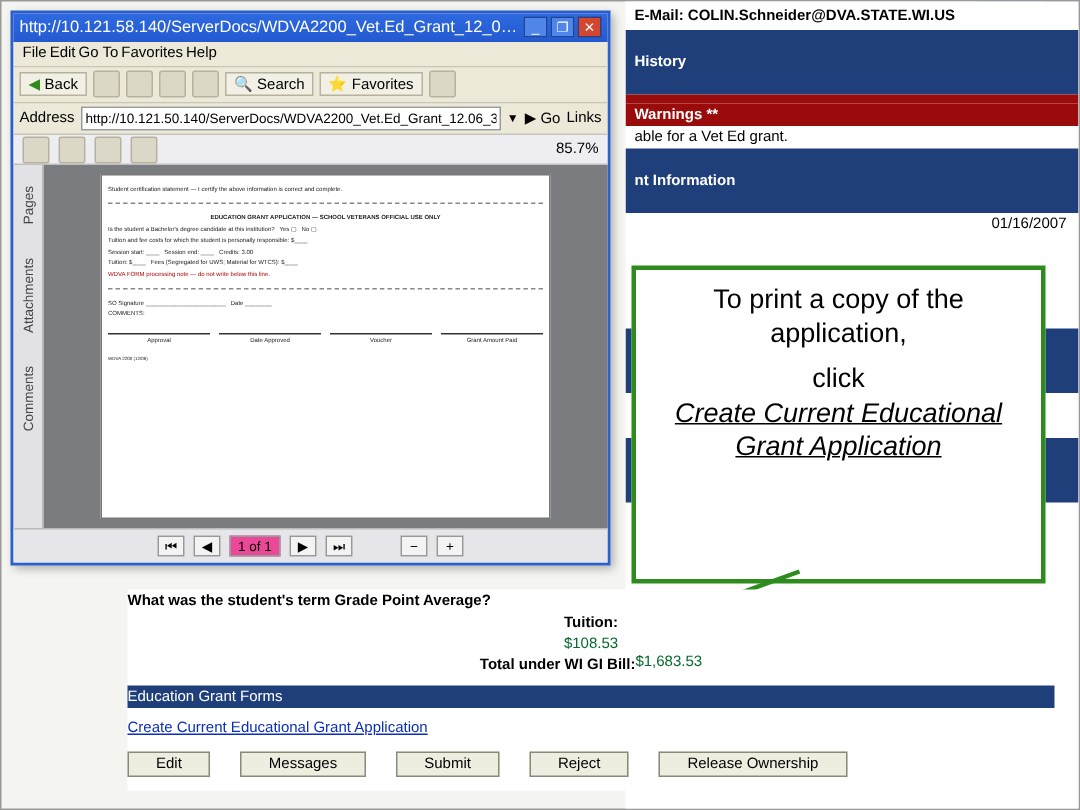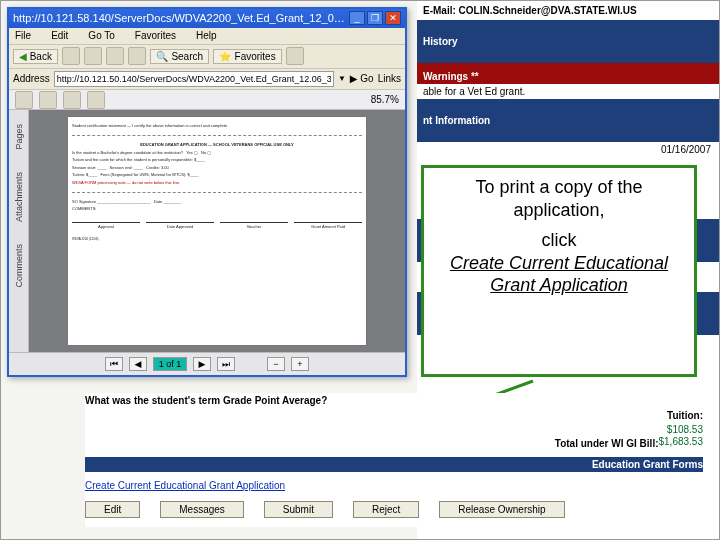--- a/index.html
+++ b/index.html
@@ -15,53 +15,53 @@
 .row-r{display:flex;justify-content:flex-end;padding:2px 8px;font-size:10px}
 
 
 
 .pdfwin{position:absolute;left:6px;top:6px;width:400px;height:370px;border:2px solid #2a5fd0;background:#ece9d8;display:flex;flex-direction:column;box-shadow:2px 2px 6px rgba(0,0,0,.3)}
 .titlebar{height:20px;background:linear-gradient(#2e69e0,#245ad0);color:#fff;display:flex;align-items:center;padding:0 4px;font-size:11px}
 .titlebar .t{flex:1;white-space:nowrap;overflow:hidden;text-overflow:ellipsis}
 .tb-btns{display:flex;gap:2px}
 .tb-btn{width:16px;height:14px;background:#4f86e8;border:1px solid #1b449c;color:#fff;display:flex;align-items:center;justify-content:center;font-size:9px;cursor:pointer}
 .tb-btn.red{background:#d2472f}
-.menubar{height:18px;background:#ece9d8;display:flex;align-items:center;gap:20px;padding:0 6px;font-size:10px;border-bottom:1px solid #c9c5b8}
+.menubar{height:18px;background:#ece9d8;display:flex;align-items:center;gap:2px;padding:0 6px;font-size:10px;border-bottom:1px solid #c9c5b8}
 .menubar span{cursor:pointer}
 .toolbar{height:26px;background:#ece9d8;display:flex;align-items:center;gap:4px;padding:0 4px;border-bottom:1px solid #c9c5b8}
 .tbicon{width:18px;height:18px;background:#dcd8c8;border:1px solid #b6b29e;border-radius:2px}
 .tbbtn{display:flex;align-items:center;gap:3px;padding:1px 5px;border:1px solid #b6b29e;background:#f2efe4;font-size:10px;cursor:pointer}
 .addrbar{height:22px;background:#ece9d8;display:flex;align-items:center;gap:4px;padding:0 4px;border-bottom:1px solid #c9c5b8;font-size:10px}
 .addr-input{flex:1;height:16px;border:1px solid #9a9a9a;background:#fff;font-size:9px;padding:0 2px}
 .pdftoolbar{height:22px;background:#eeeef2;display:flex;align-items:center;gap:6px;padding:0 6px;border-bottom:1px solid #bfbfbf}
 .pdfbody{flex:1;display:flex;background:#7a7c7f}
 .side{width:20px;background:#e1e1e6;border-right:1px solid #bbb;display:flex;flex-direction:column;align-items:center;gap:22px;padding-top:14px}
 .side .rot{writing-mode:vertical-rl;transform:rotate(180deg);font-size:9px;color:#444}
 .page{flex:1;display:flex;align-items:flex-start;justify-content:center;padding:6px;overflow:hidden}
 .sheet{width:300px;height:230px;background:#fff;border:1px solid #777;position:relative;font-size:4px;color:#222;padding:4px}
 .sheet .dash{border-top:1px dashed #888;margin:6px 0}
 .sheet .blk{margin:2px 0;line-height:1.4}
 .sheet .sigrow{display:flex;gap:6px;margin-top:10px}
 .sheet .sigrow div{flex:1;border-top:1px solid #333;padding-top:1px;text-align:center}
 .pager{height:24px;background:#e5e5ea;display:flex;align-items:center;justify-content:center;gap:6px;border-top:1px solid #bbb}
-.pagein{width:34px;height:14px;border:1px solid #999;background:#14b8a6;text-align:center;font-size:9px}
+.pagein{width:34px;height:14px;border:1px solid #999;background:#ec4899;text-align:center;font-size:9px}
 .navbtn{width:18px;height:14px;border:1px solid #999;background:#f3f3f3;cursor:pointer;display:flex;align-items:center;justify-content:center;font-size:9px}
 
 
-.callout{position:absolute;left:420px;top:164px;width:276px;height:212px;background:#fff;border:3px solid #2e8b1e;padding:8px 10px;font-family:'Times New Roman',serif;font-size:18px;text-align:center;line-height:1.25}
+.callout{position:absolute;left:420px;top:176px;width:276px;height:212px;background:#fff;border:3px solid #2e8b1e;padding:8px 10px;font-family:'Times New Roman',serif;font-size:18px;text-align:center;line-height:1.25}
 .callout .l1{margin-bottom:8px}
 .callout em{font-style:italic;text-decoration:underline}
 .arrow{position:absolute;left:292px;top:372px;width:250px;height:100px;pointer-events:none}
 
 
 .bottom{position:absolute;left:84px;top:392px;right:16px;bottom:12px;background:#fff;font-size:10px}
 .bottom .q{font-weight:bold;margin:2px 0}
-.bottom .line{display:flex;justify-content:flex-end;margin:1px 0}
+.bottom .line{display:flex;justify-content:center;margin:1px 0}
 .bottom .amt{color:#06692d}
-.formsband{background:#1f3f7a;color:#fff;text-align:right;font-weight:bold;padding:2px 0;margin:6px 0}
+.formsband{background:#1f3f7a;color:#fff;text-align:left;font-weight:normal;padding:2px 0;margin:6px 0}
 .link{color:#0b2fbb;text-decoration:underline;cursor:pointer;font-size:10px;margin:2px 0;display:inline-block}
 .btnrow{display:flex;gap:20px;margin-top:8px}
 .formbtn{padding:2px 18px;background:#efece0;border:1px solid #8a8a7a;font-size:10px;cursor:pointer}
 
 
 .hostbtns{position:absolute;top:0;right:0;display:flex}
 .hostbtn{width:22px;height:16px;border:1px solid #8aa4df;background:#cfe0ff;display:flex;align-items:center;justify-content:center;font-size:10px;cursor:pointer}
 .hostbtn.red{background:#e27b54;color:#fff}
 .hostmid{position:absolute;top:30px;right:220px;display:flex;gap:8px}
 .hicon{width:20px;height:18px;background:#f5dd8a;border:1px solid #c7a93a;border-radius:2px}

